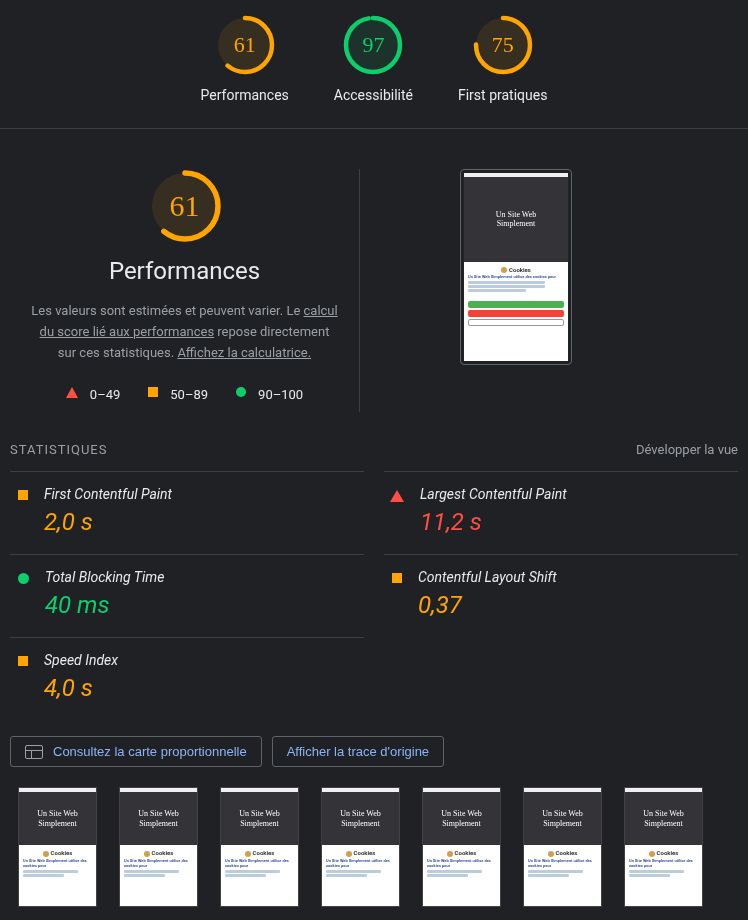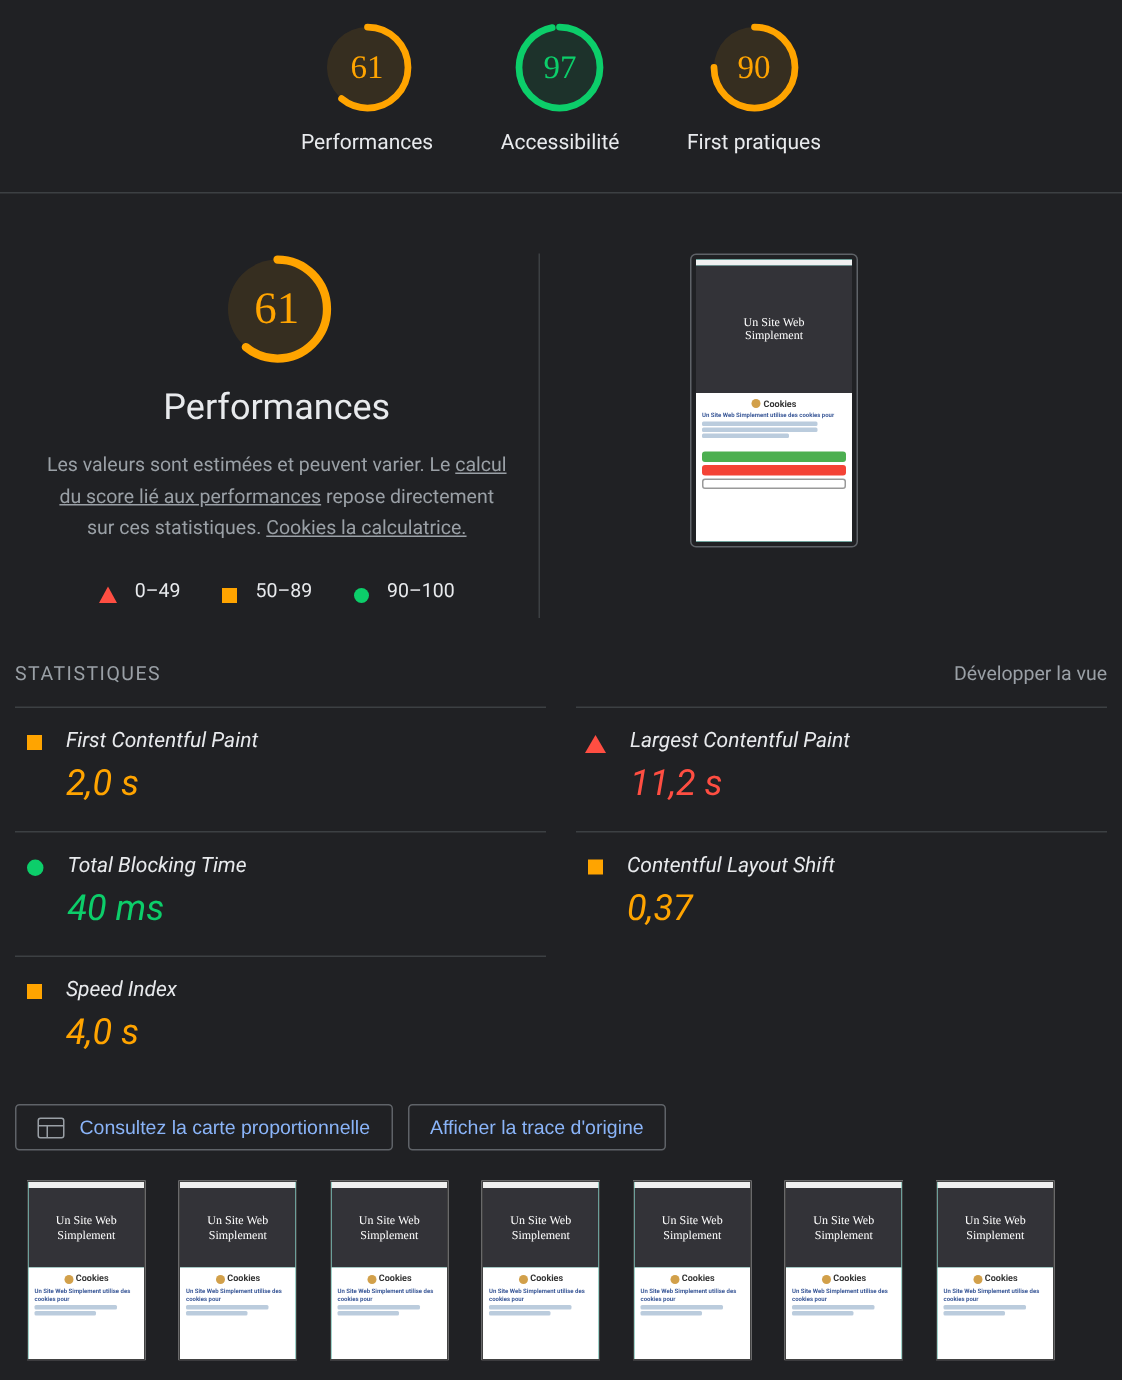--- a/index.html
+++ b/index.html
@@ -82,42 +82,42 @@
   }
   .perf-desc a { color: #9aa0a6; text-decoration: underline; }
   .legend {
     display: flex;
     justify-content: center;
     gap: 28px;
     margin-top: 24px;
     font-size: 13px;
     color: #e8eaed;
   }
-  .legend-item { display: flex; align-items: flex-end; gap: 12px; }
+  .legend-item { display: flex; align-items: flex-start; gap: 12px; }
   .legend-tri {
     width: 0; height: 0;
     border-left: 6px solid transparent;
     border-right: 6px solid transparent;
     border-bottom: 11px solid #ff4e42;
   }
   .legend-sq { width: 10px; height: 10px; background: #ffa400; }
   .legend-circ { width: 10px; height: 10px; border-radius: 50%; background: #0cce6a; }
 
   .screenshot {
     width: 112px;
     height: 196px;
     border: 1px solid #5f6368;
     border-radius: 4px;
     padding: 3px;
     background: #202124;
     margin-left: 70px;
   }
   .thumb {
     width: 100%; height: 100%;
-    background: #5eead4;
+    background: #f0abfc;
     display: flex;
     flex-direction: column;
     font-size: 5px;
     overflow: hidden;
     position: relative;
   }
   .thumb-top { flex: 0 0 4px; background: #f0f0f0; }
   .thumb-dark {
     flex: 0 0 45%;
     background: #333338;
@@ -270,38 +270,38 @@
       <div class="gauge-value c-green">97</div>
     </div>
     <div class="gauge-label">Accessibilité</div>
   </div>
   <div class="gauge-wrapper">
     <div class="gauge">
       <svg width="60" height="60" viewBox="0 0 60 60">
         <circle cx="30" cy="30" r="27" class="gauge-bg-orange"></circle>
         <circle cx="30" cy="30" r="27" fill="none" stroke="#ffa400" stroke-width="4.5" stroke-dasharray="169.6" stroke-dashoffset="42.4" stroke-linecap="round"></circle>
       </svg>
-      <div class="gauge-value c-orange">90</div>
+      <div class="gauge-value c-orange">75</div>
     </div>
     <div class="gauge-label">First pratiques</div>
   </div>
 </div>
 
 <div class="perf-section">
   <div class="perf-left">
     <div class="gauge gauge-large" style="margin:0 auto 10px;">
       <svg width="74" height="74" viewBox="0 0 74 74">
         <circle cx="37" cy="37" r="33" class="gauge-bg-orange"></circle>
         <circle cx="37" cy="37" r="33" fill="none" stroke="#ffa400" stroke-width="5.5" stroke-dasharray="207.3" stroke-dashoffset="80.9" stroke-linecap="round"></circle>
       </svg>
       <div class="gauge-value c-orange">61</div>
     </div>
     <div class="perf-title">Performances</div>
     <div class="perf-desc">
-      <span>Les valeurs sont estimées et peuvent varier. Le </span><a href="#">calcul du score lié aux performances</a><span> repose directement sur ces statistiques. </span><a href="#">Cookies la calculatrice.</a>
+      <span>Les valeurs sont estimées et peuvent varier. Le </span><a href="#">calcul du score lié aux performances</a><span> repose directement sur ces statistiques. </span><a href="#">Affichez la calculatrice.</a>
     </div>
     <div class="legend">
       <div class="legend-item">
           <span class="legend-tri"></span>
           <span>0–49</span>
         </div>
       <div class="legend-item">
           <span class="legend-sq"></span>
           <span>50–89</span>
         </div>

